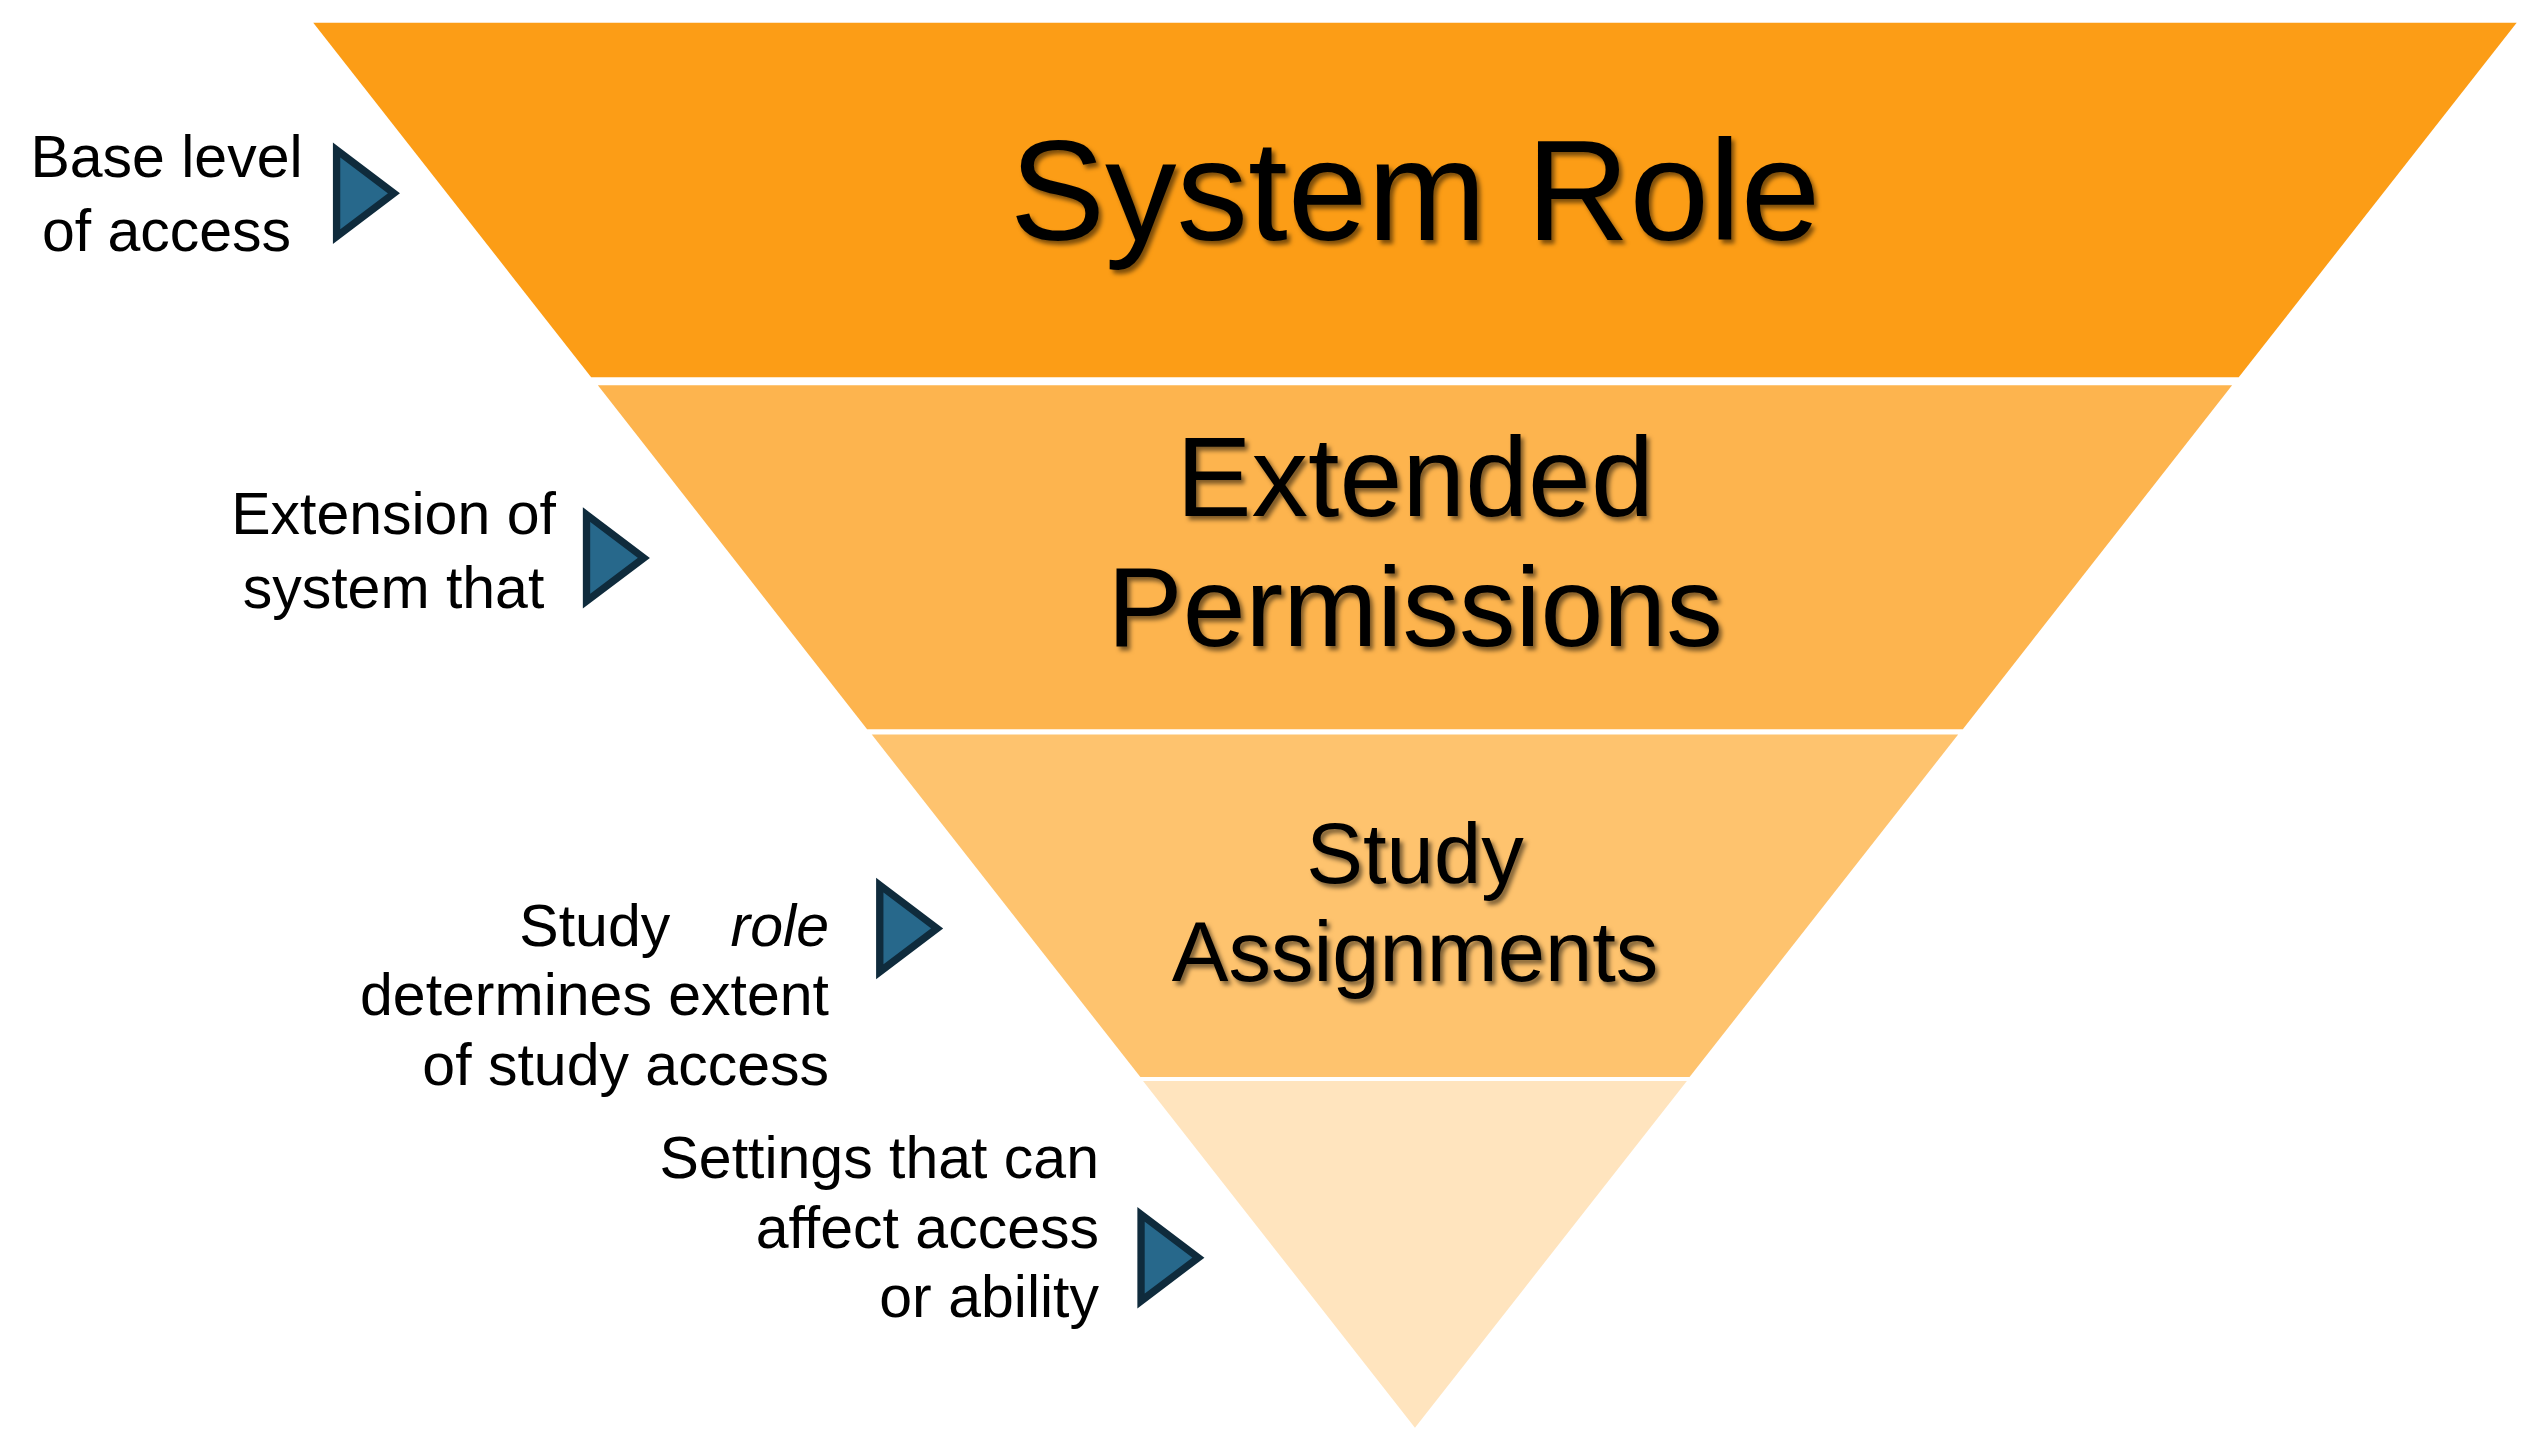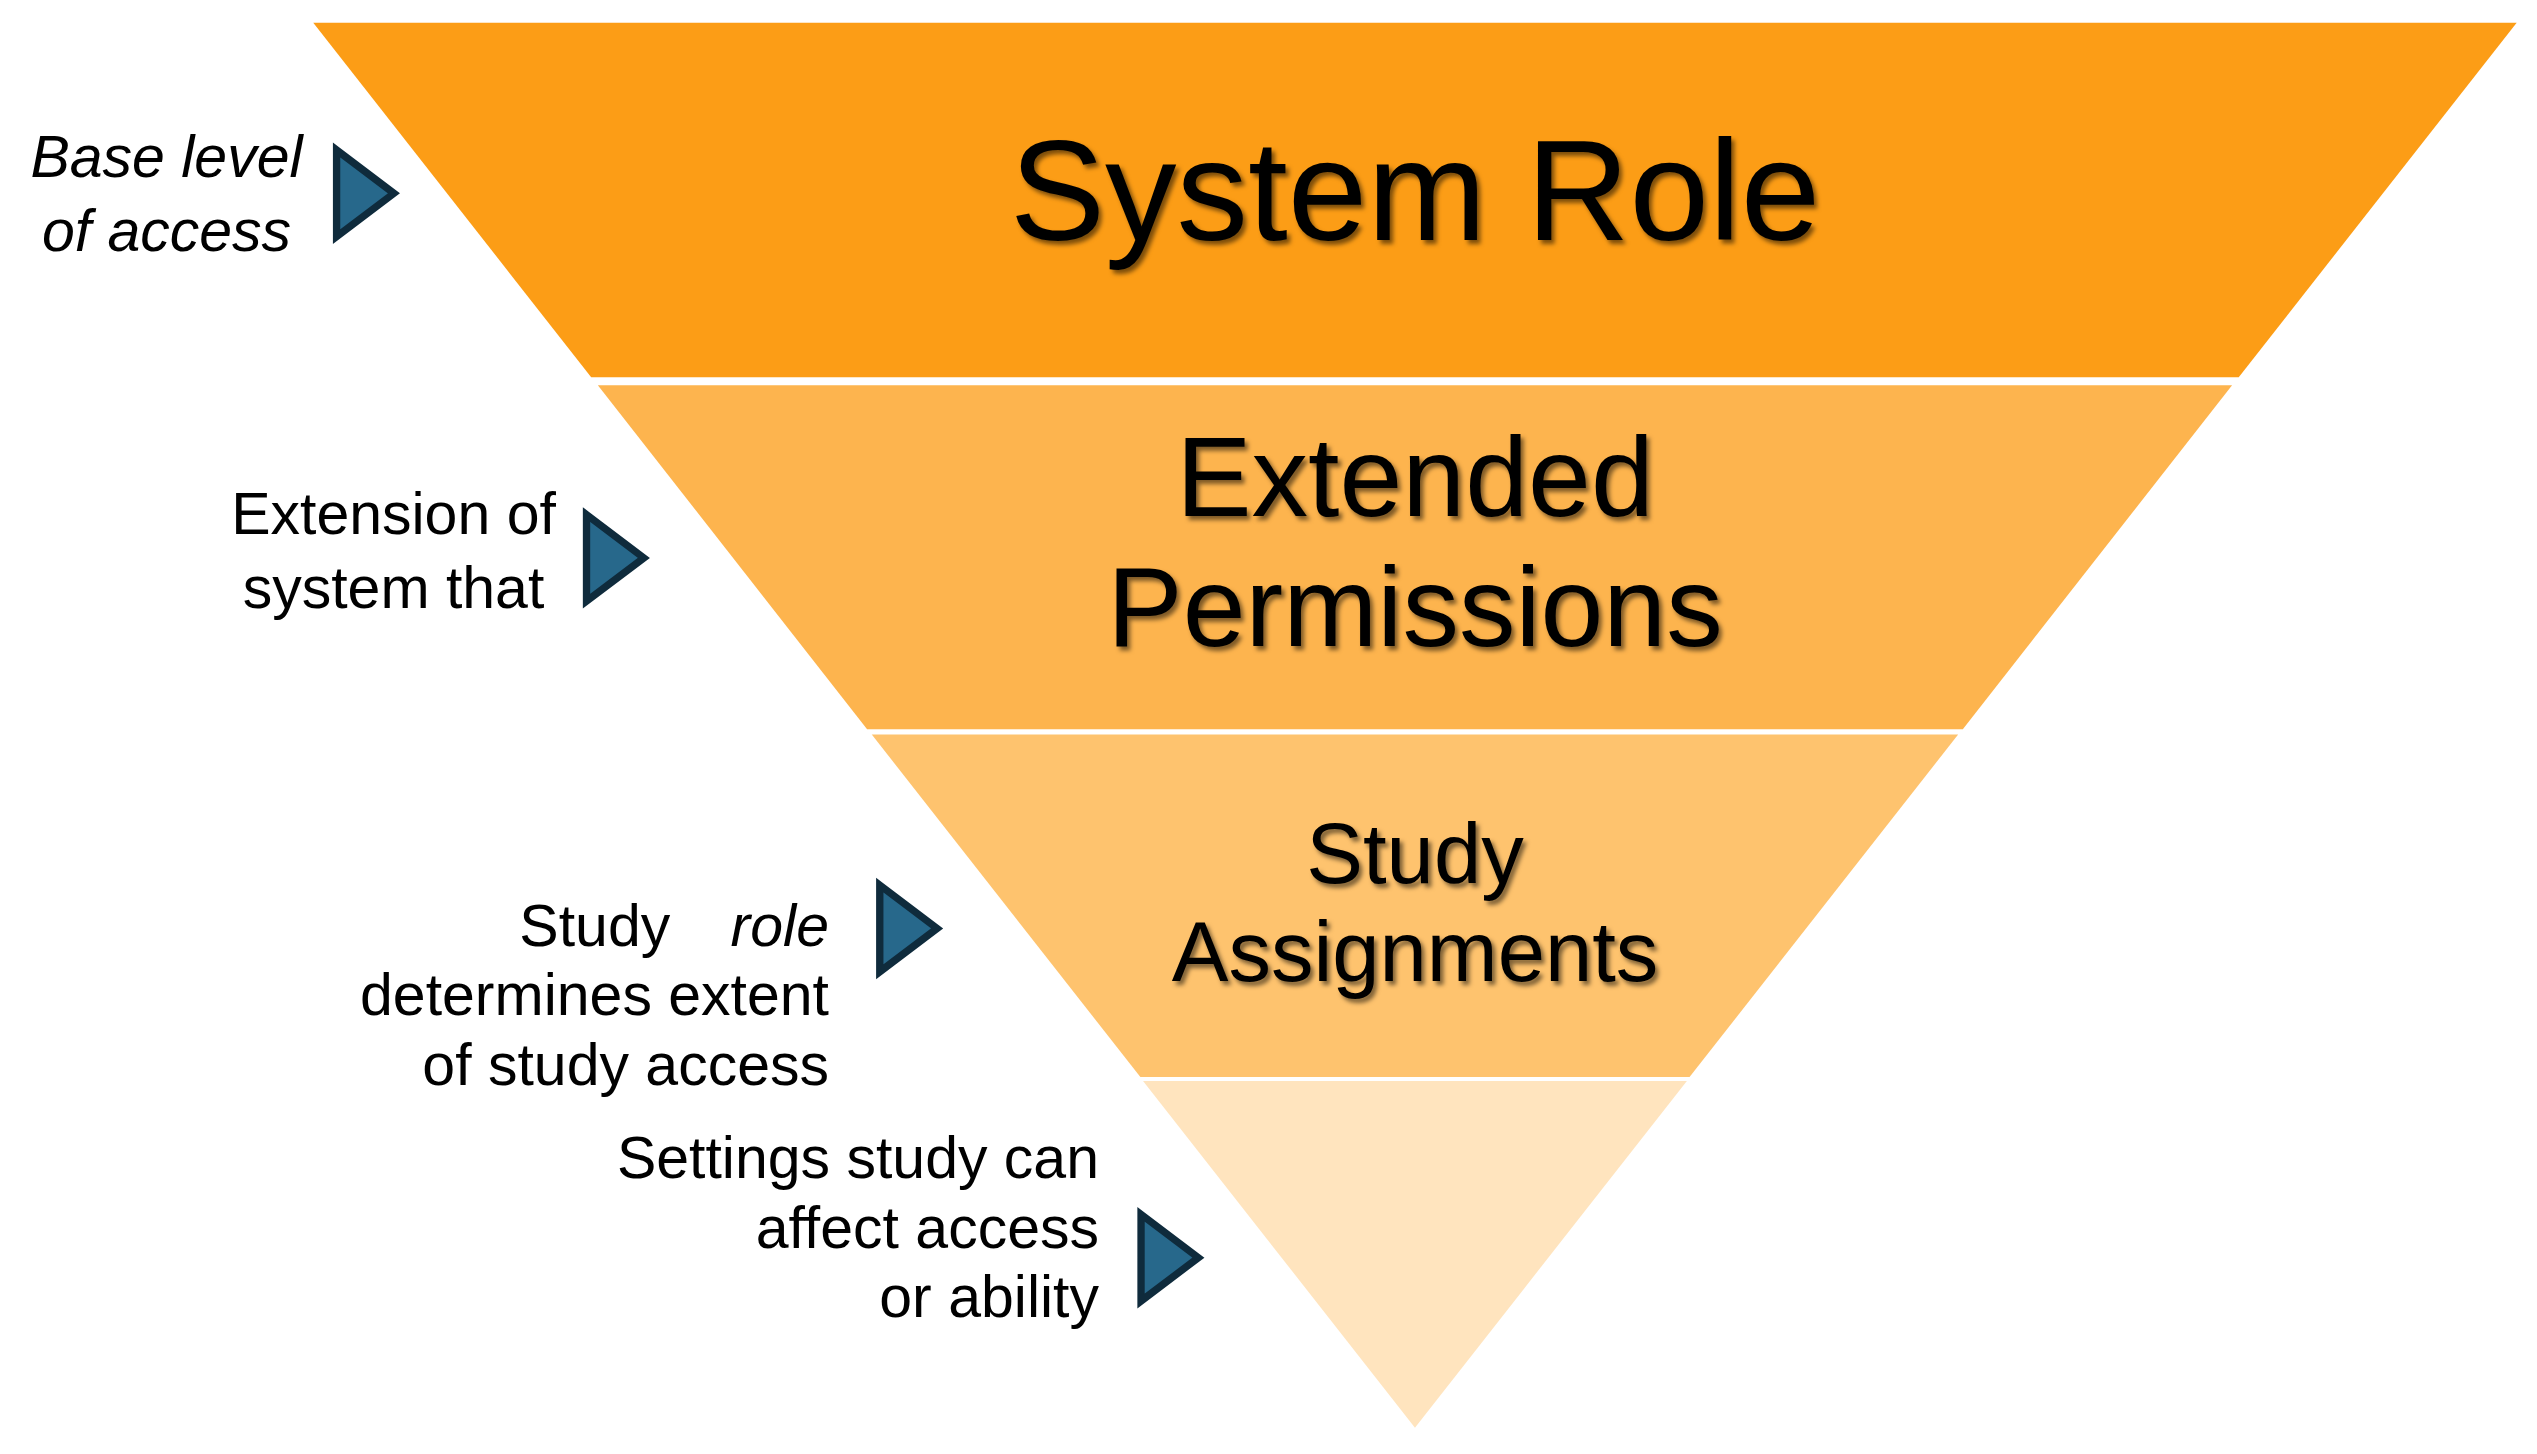--- a/index.html
+++ b/index.html
@@ -36,21 +36,21 @@
   .title-1 { top: 119px;  font-size: 143px; line-height: 1.0;  }
   .title-2 { top: 413px;  font-size: 113px; line-height: 1.15; }
   .title-3 { top: 805px; font-size: 85px; line-height: 1.15; }
   .title-4 { top: 1128px; font-size: 55px;  line-height: 1.5;  }
   .annotation {
     position: absolute;
     color: #000000;
     font-size: 59px;
     white-space: pre-line;
   }
-  .annotation-1 { left: 23px;  width: 287px; top: 121px;  text-align: center; line-height: 1.25; font-style: italic; }
+  .annotation-1 { left: 23px;  width: 287px; top: 121px;  text-align: center; line-height: 1.25; }
   .annotation-2 { left: 220px; width: 347px; top: 478px;  text-align: center; line-height: 1.25; }
   .annotation-3 { left: 296px; width: 533px; top: 822px; text-align: right;  line-height: 1.18; }
   .annotation-4 { left: 566px; width: 533px; top: 1124px; text-align: right;  line-height: 1.18; }
   .annotation em { font-style: italic; margin-left: 44px; }
 </style>
 </head>
 <body>
 
 <div class="stage">
 
@@ -75,18 +75,18 @@
 
   <div class="annotation annotation-1">Base level
 of access</div>
   <div class="annotation annotation-2">Extension of
 system that</div>
   <div class="annotation annotation-3">
     <span>Study </span><em>role</em><span>
 determines extent
 of study access</span>
   </div>
-  <div class="annotation annotation-4">Settings study can
+  <div class="annotation annotation-4">Settings that can
 affect access
 or ability</div>
 
 </div>
 
 
 </body></html>

